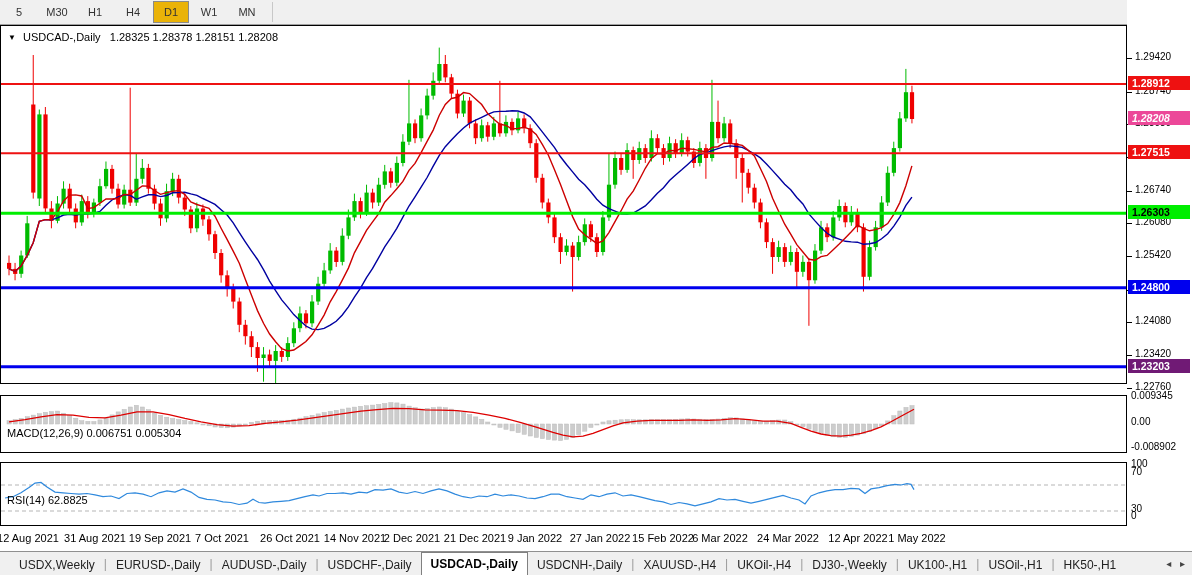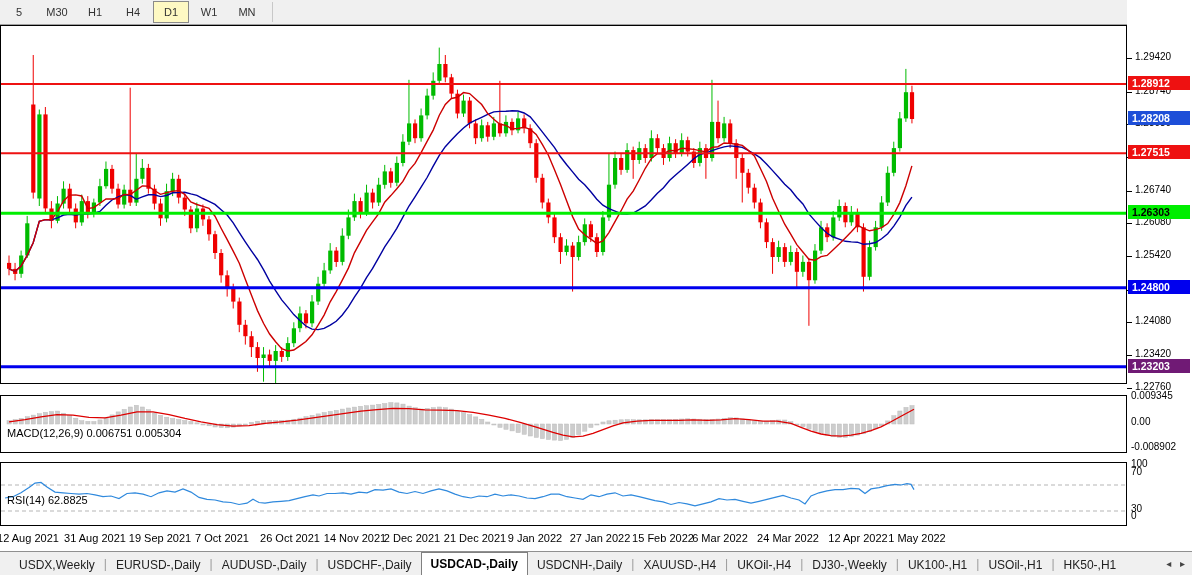--- a/index.html
+++ b/index.html
@@ -3,21 +3,21 @@
 <meta charset="utf-8">
 <style>
   html,body{margin:0;padding:0;background:#fff;}
   #app{position:relative;width:1192px;height:575px;overflow:hidden;
        font-family:"Liberation Sans",sans-serif;background:#ffffff;-webkit-font-smoothing:none;}
   
   #toolbar{position:absolute;left:0;top:0;width:1192px;height:24px;background:#f0f0f0;
            border-bottom:1px solid #a0a0a0;display:flex;align-items:center;}
   .tf-btn{display:inline-flex;align-items:center;justify-content:center;height:20px;min-width:26px;
           padding:0 4px;margin:0 1px;font-size:11px;color:#333;cursor:default;border:1px solid transparent;}
-  .tf-btn.active{background:#fef9c3;border:1px solid #8a8a8a;}
+  .tf-btn.active{background:#eab308;border:1px solid #8a8a8a;}
   .tb-sep{width:1px;height:20px;background:#c8c8c8;margin:0 6px;}
   
   .pane{position:absolute;left:0;background:#ffffff;border:1px solid #000;box-sizing:border-box;}
   #main-pane{top:25px;width:1127px;height:359px;}
   #macd-pane{top:395px;width:1127px;height:58px;}
   #rsi-pane{top:462px;width:1127px;height:64px;}
   .pane svg{position:absolute;left:0;top:0;}
   .pane-label{position:absolute;left:6px;top:3px;font-size:11px;color:#000;white-space:nowrap;z-index:5;margin-top:28px;}
   #chart-title{position:absolute;left:7px;top:5px;font-size:11px;color:#000;white-space:nowrap;z-index:5;}
   #chart-title .tri{font-size:8px;margin-right:4px;position:relative;top:-1px;}
@@ -49,20 +49,26 @@
       <div class="tf-btn">M30</div>
       <div class="tf-btn">H1</div>
       <div class="tf-btn">H4</div>
       <div class="tf-btn active">D1</div>
       <div class="tf-btn">W1</div>
       <div class="tf-btn">MN</div>
       <div class="tb-sep"></div>
     </div>
 
   <div id="main-pane" class="pane">
+    <div id="chart-title">
+      <span class="tri">▼</span>
+      <span>USDCAD-,Daily</span>
+      <span>&nbsp;</span>
+      <span>1.28325 1.28378 1.28151 1.28208</span>
+    </div>
     <svg id="main-svg" width="1125" height="357">
         <g>
           <line x1="8" y1="229.5" x2="8" y2="249.3" stroke="#ef0000" stroke-width="1"></line>
           <rect x="6.0" y="236.9" width="4.2" height="5.9" fill="#ef0000"></rect>
           <line x1="14.059999999999999" y1="236.9" x2="14.059999999999999" y2="254.3" stroke="#ef0000" stroke-width="1"></line>
           <rect x="12.1" y="242.9" width="4.2" height="5.0" fill="#ef0000"></rect>
           <line x1="20.119999999999997" y1="224.6" x2="20.119999999999997" y2="251.8" stroke="#00bb00" stroke-width="1"></line>
           <rect x="18.1" y="229.5" width="4.2" height="18.3" fill="#00bb00"></rect>
           <line x1="26.18" y1="189.9" x2="26.18" y2="232.0" stroke="#00bb00" stroke-width="1"></line>
           <rect x="24.2" y="197.3" width="4.2" height="32.2" fill="#00bb00"></rect>
@@ -586,21 +592,21 @@
       <div class="scale-tick" style="top: 388px;"></div>
       <div class="scale-label" style="top: 381px;">1.22760</div>
       <div class="scale-label" style="top: 390px; left: 4px;">0.009345</div>
       <div class="scale-label" style="top: 416px; left: 4px;">0.00</div>
       <div class="scale-label" style="top: 441px; left: 4px;">-0.008902</div>
       <div class="scale-label" style="top: 458px; left: 4px;">100</div>
       <div class="scale-label" style="top: 466px; left: 4px;">70</div>
       <div class="scale-label" style="top: 503px; left: 4px;">30</div>
       <div class="scale-label" style="top: 510px; left: 4px;">0</div>
       <div class="badge" style="top: 76px; background: rgb(238, 17, 17); color: rgb(255, 255, 255);">1.28912</div>
-      <div class="badge" style="top: 111px; background: #1d4ed8; color: rgb(255, 255, 255);">1.28208</div>
+      <div class="badge" style="top: 111px; background: #ec4899; color: rgb(255, 255, 255); font-style: italic;">1.28208</div>
       <div class="badge" style="top: 145px; background: rgb(238, 17, 17); color: rgb(255, 255, 255);">1.27515</div>
       <div class="badge" style="top: 205px; background: rgb(0, 238, 0); color: rgb(0, 0, 0);">1.26303</div>
       <div class="badge" style="top: 280px; background: rgb(0, 0, 238); color: rgb(255, 255, 255);">1.24800</div>
       <div class="badge" style="top: 359px; background: #701a75; color: rgb(255, 255, 255);">1.23203</div>
     </div>
 
   <div id="tabbar">
       <div class="tab">USDX,Weekly</div>
       <span class="tab-sep">|</span>
       <div class="tab">EURUSD-,Daily</div>

